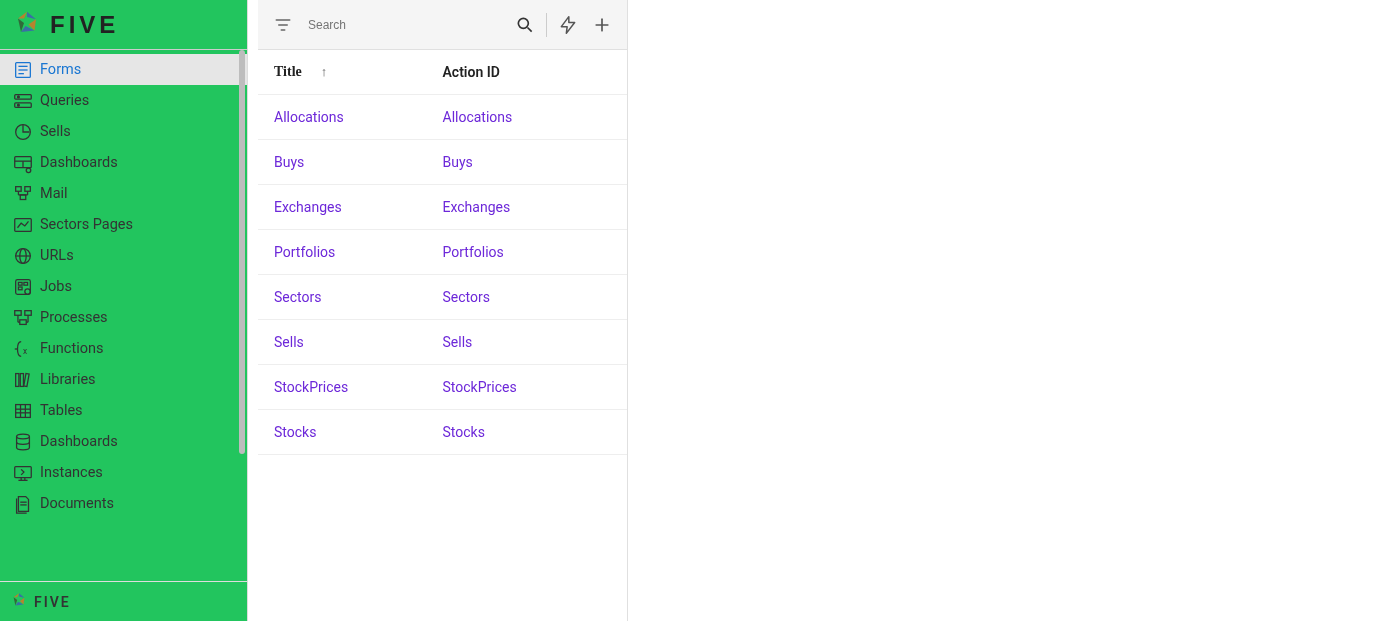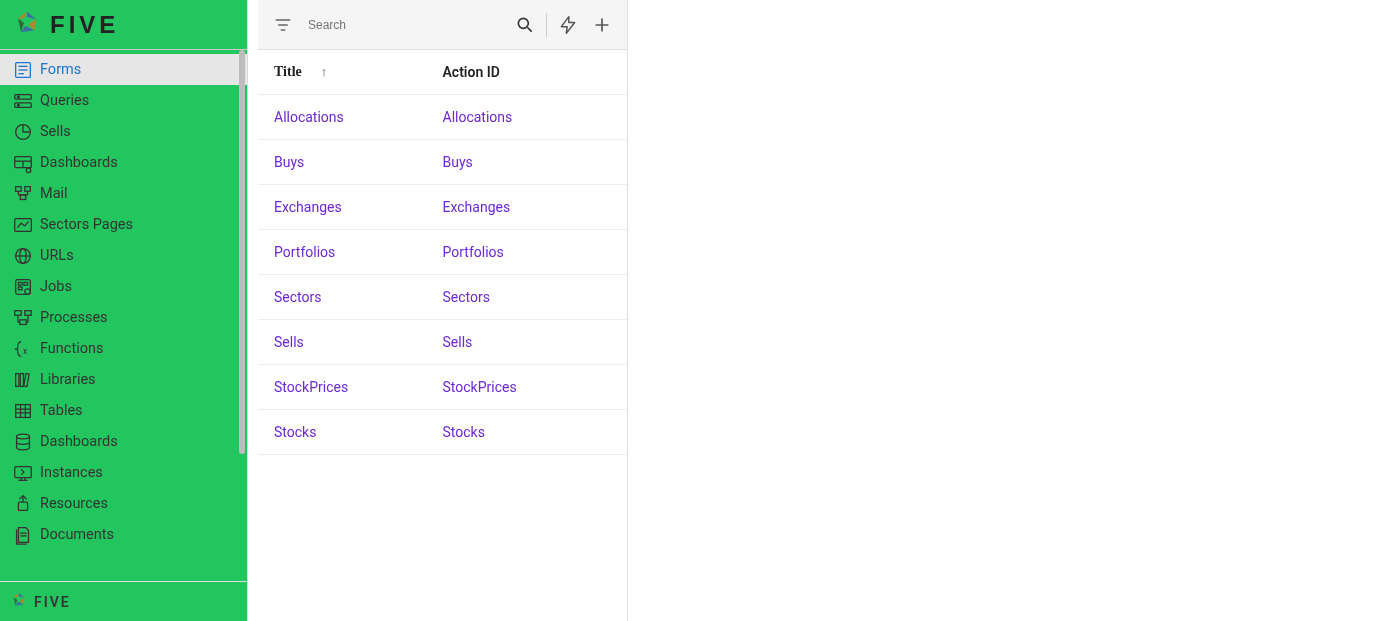--- a/index.html
+++ b/index.html
@@ -307,30 +307,20 @@
             <line x1="14" y1="17" x2="14" y2="20"></line>
             <line x1="7" y1="20" x2="17" y2="20"></line>
             <polyline points="10 8 13 11 10 14" fill="none"></polyline>
           </svg>
         </span>
         <span class="nav-label">Instances</span>
       </div>
       <div class="nav-item">
         <span class="nav-icon">
           <svg width="22" height="22" viewBox="0 0 24 24">
-            <rect x="7" y="10" width="10" height="9" rx="1"></rect>
-            <path d="M12 10 L12 4"></path>
-            <path d="M8 7 L12 3 L16 7"></path>
-          </svg>
-        </span>
-        <span class="nav-label">Resources</span>
-      </div>
-      <div class="nav-item">
-        <span class="nav-icon">
-          <svg width="22" height="22" viewBox="0 0 24 24">
             <path d="M7 4 L15 4 L18 7 L18 20 L7 20 Z"></path>
             <path d="M5 6 L5 22 L16 22"></path>
             <line x1="9" y1="10" x2="16" y2="10"></line>
             <line x1="9" y1="13" x2="16" y2="13"></line>
           </svg>
         </span>
         <span class="nav-label">Documents</span>
       </div>
     </nav>
 

